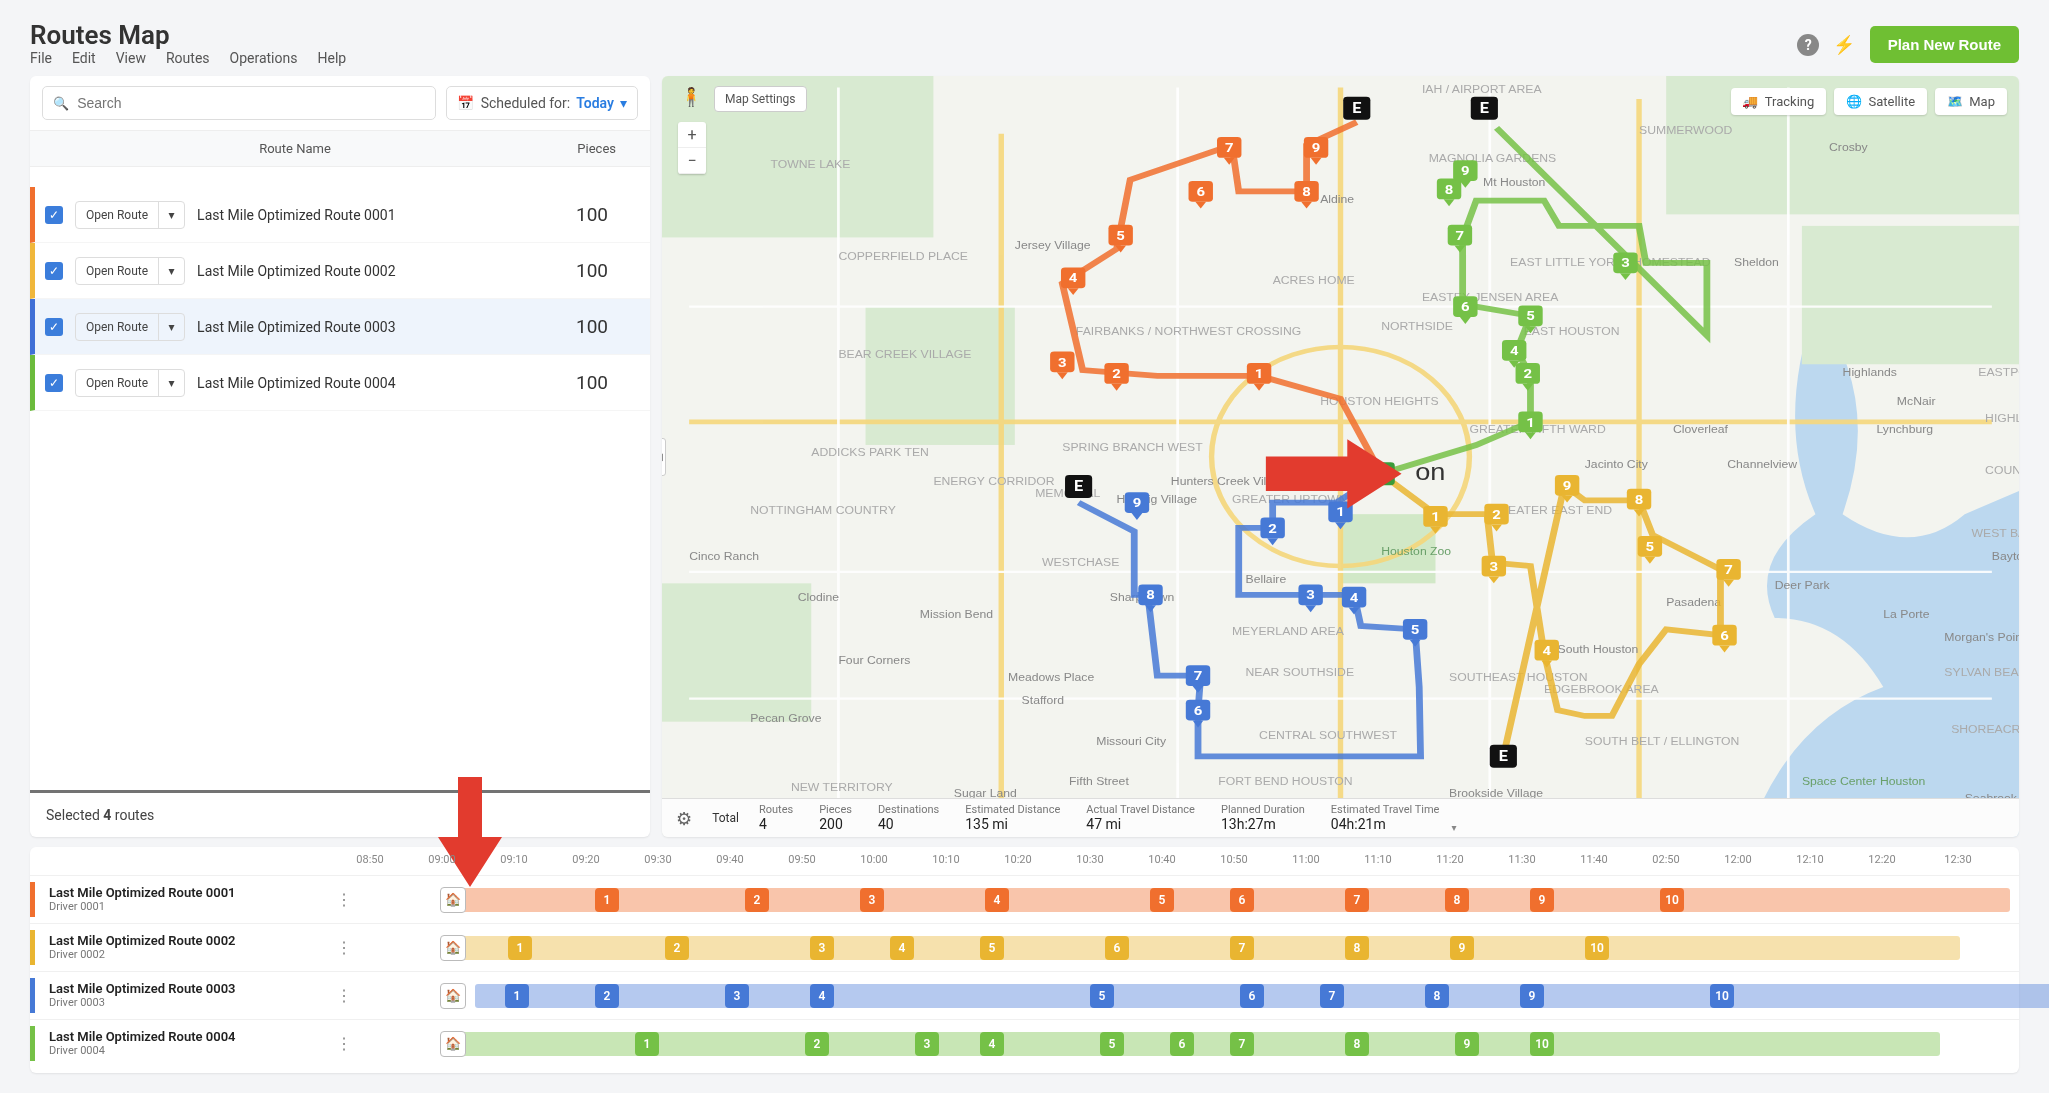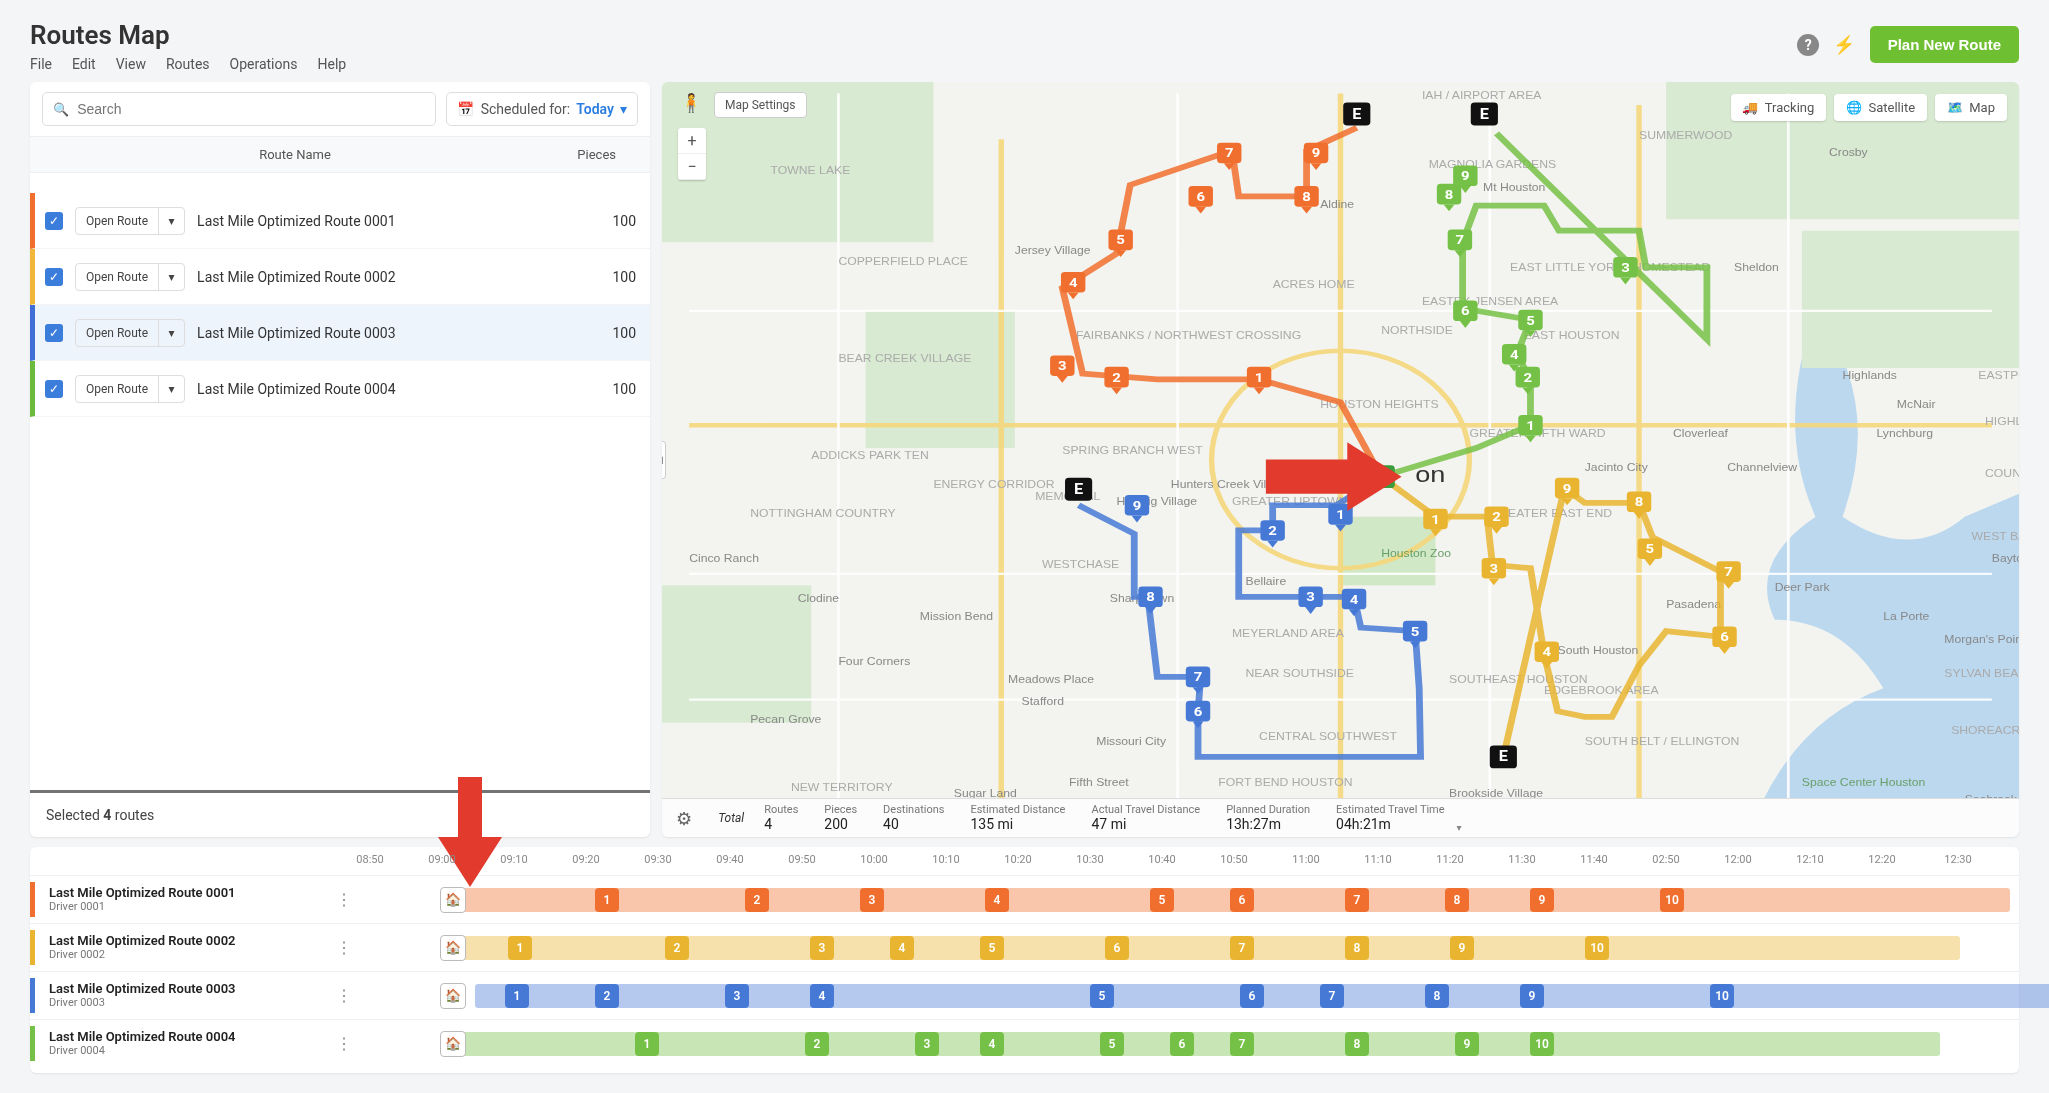--- a/index.html
+++ b/index.html
@@ -1,20 +1,20 @@
 <!DOCTYPE html>
 <html><head>
 <meta charset="utf-8">
 <style>
   * { box-sizing: border-box; margin: 0; padding: 0; }
   body { font-family: -apple-system, BlinkMacSystemFont, "Segoe UI", Roboto, Arial, sans-serif; background: #f4f5f7; color: #333; font-size: 13px; overflow: hidden;}
   .app { width: 2049px; height: 1093px; transform-origin: top left; position: relative; display:flex; flex-direction:column; padding: 20px 30px;}
   
   .header { display:flex; justify-content:space-between; align-items:flex-start;}
-  .title { font-size: 26px; font-weight: 600; color:#333; margin-bottom:6px;}
+  .title { font-size: 26px; font-weight: 600; color:#333; }
   .menubar { display:flex; gap:20px; color:#555; font-size:14px;}
   .menubar span { cursor:pointer;}
   .header-right { display:flex; align-items:center; gap:14px; padding-top:6px;}
   .icon-circle { width:22px; height:22px; border-radius:50%; background:#888; color:#fff; display:flex; align-items:center; justify-content:center; font-size:14px; font-weight:bold;}
   .bolt { font-size:18px; color:#555;}
   .btn-primary { background:#6fbf33; color:#fff; border:none; border-radius:5px; padding:10px 18px; font-size:15px; font-weight:600; cursor:pointer;}
   
   .main { display:flex; gap:12px; margin-top:10px; flex:1; min-height:0;}
   .left-panel { width:620px; background:#fff; border-radius:6px; box-shadow:0 1px 2px rgba(0,0,0,0.08); display:flex; flex-direction:column; overflow:hidden;}
   .search-row { display:flex; gap:10px; padding:10px 12px; align-items:center;}
@@ -26,37 +26,37 @@
   .list-head .col-name { flex:1; text-align:center;}
   .list-head .col-pieces { width:90px; text-align:right; padding-right:20px;}
   .route-list { padding-top:20px;}
   .route-item { display:flex; align-items:center; height:56px; border-left:5px solid; padding:0 14px 0 10px; gap:12px; border-bottom:1px solid #f5f5f5;}
   .route-item:nth-child(3){ background:#eef4fc;}
   .cb { width:18px; height:18px; border-radius:3px; background:#3b7ddb; display:flex; align-items:center; justify-content:center; color:#fff; font-size:12px;}
   .open-route-btn { display:flex; border:1px solid #ddd; border-radius:4px; overflow:hidden;}
   .open-route-btn span{ padding:6px 10px; font-size:12px; color:#444;}
   .open-route-btn .caret{ border-left:1px solid #ddd; display:flex; align-items:center; justify-content:center; width:26px;}
   .r-name { flex:1; font-size:14px; color:#333;}
-  .r-pieces { width:60px; text-align:right; font-size:14px;}
+  .r-pieces { width:60px; font-size:19px;}
   .selected-bar { margin-top:auto; padding:14px 16px; font-size:14px; color:#444; border-top:3px solid #737373;}
   .selected-bar b { font-weight:700;}
   
   .map-panel { flex:1; position:relative; border-radius:6px; overflow:hidden; background:#e9eee7; box-shadow:0 1px 2px rgba(0,0,0,0.08);}
   .map-svg { width:100%; height:100%; display:block;}
   .map-controls-top { position:absolute; top:12px; right:12px; display:flex; gap:8px;}
   .map-pill { background:#fff; border-radius:4px; padding:6px 12px; display:flex; align-items:center; gap:6px; font-size:13px; color:#555; box-shadow:0 1px 2px rgba(0,0,0,0.15);}
   .map-settings-pill{ position:absolute; top:10px; left:52px; background:#fff; border:1px solid #ccc; border-radius:4px; padding:5px 10px; font-size:12px; color:#555;}
   .peg { position:absolute; top:10px; left:18px; font-size:18px;}
   .zoom-ctrl { position:absolute; top:46px; left:16px; background:#fff; border-radius:3px; box-shadow:0 1px 2px rgba(0,0,0,0.2); width:28px; overflow:hidden;}
   .zoom-ctrl div { height:26px; display:flex; align-items:center; justify-content:center; font-size:16px; color:#555; border-bottom:1px solid #eee;}
   .pan-tab { position:absolute; left:-10px; top:50%; transform:translateY(-50%); background:#fff; border:1px solid #ccc; width:14px; height:38px; border-radius:0 3px 3px 0; display:flex; align-items:center; justify-content:center; font-size:10px; color:#888;}
   
   .summary { position:absolute; bottom:0; left:0; right:0; background:#fcfcfc; border-top:1px solid #ddd; display:flex; align-items:center; padding:4px 14px; gap:20px; font-size:12px; color:#333;}
   .summary .gear { font-size:18px; color:#666;}
-  .summary .total-label { font-weight:400; margin-left:6px;font-style:italic;}
+  .summary .total-label { font-weight:400; }
   .metric { display:flex; flex-direction:column; line-height:1.2;}
   .metric .label { color:#777; font-size:11px;}
   .metric .val { color:#222; font-size:14px;}
   .chev-down { font-size:10px; color:#888; margin-left:-8px; align-self:flex-end;}
   
   .timeline-wrap { background:#fff; margin-top:10px; border-radius:6px; box-shadow:0 1px 2px rgba(0,0,0,0.08); padding:6px 0 6px 0; position:relative;}
   .time-ruler { position:relative; height:22px; margin-left:340px; font-size:11px; color:#888;}
   .time-ruler span { position:absolute; top:0; transform:translateX(-50%);}
   .tl-rows { }
   .tl-row { display:flex; align-items:center; height:48px; border-top:1px solid #f0f0f0;}

